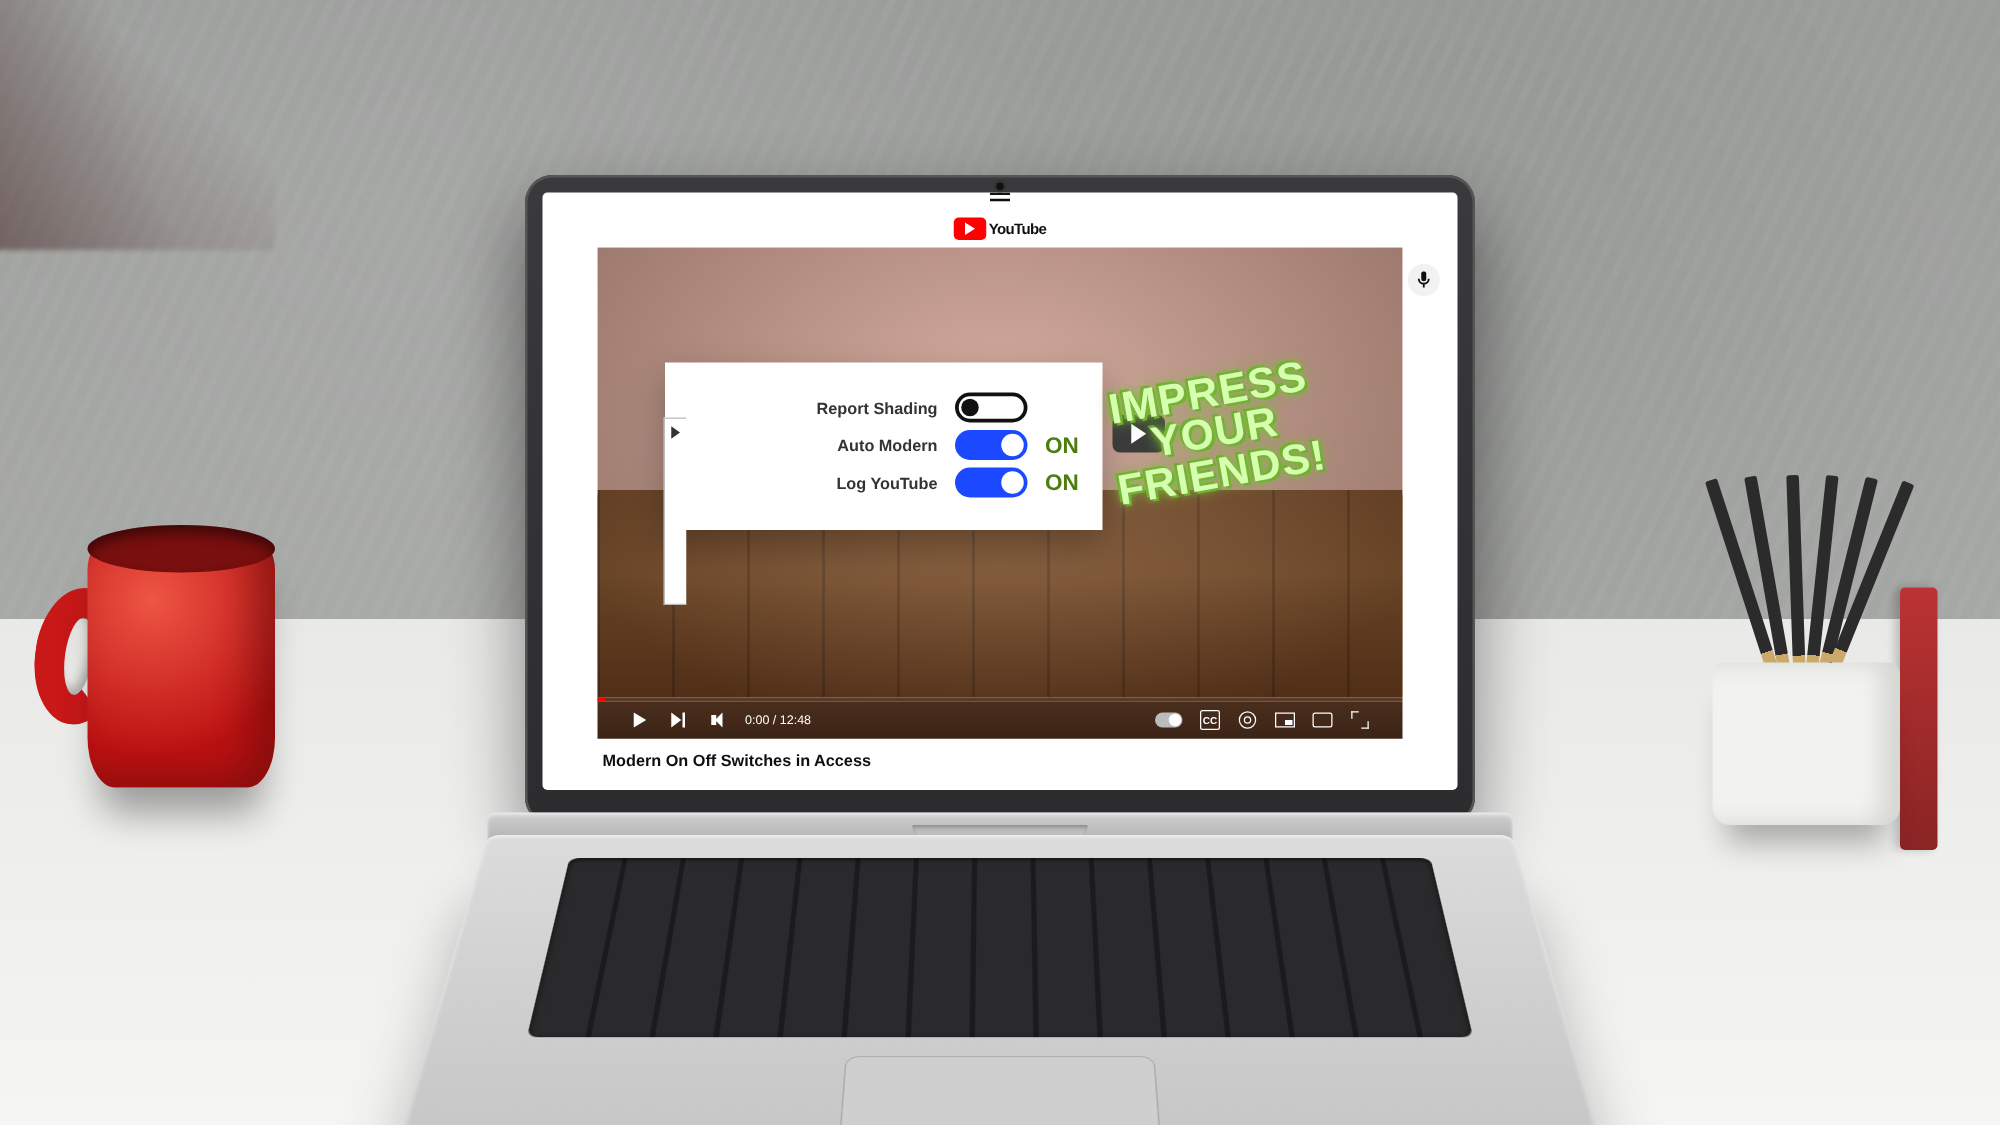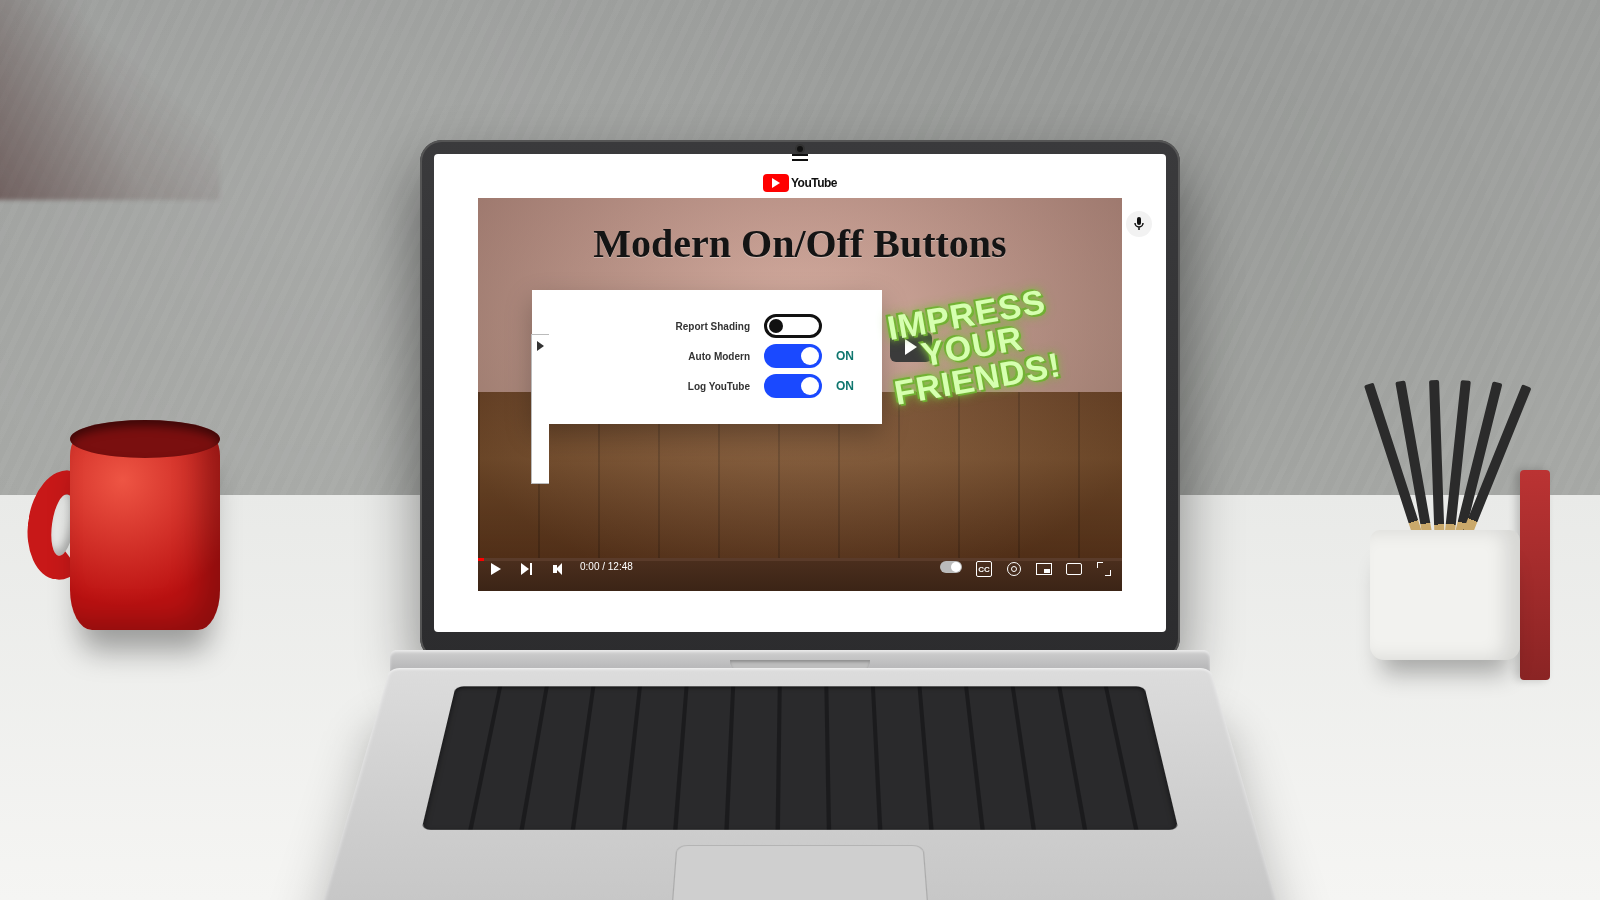--- a/index.html
+++ b/index.html
@@ -148,47 +148,47 @@
     box-shadow:0 10px 25px rgba(0,0,0,.25);
   }
   .card .hd{background:linear-gradient(#e9eef3,#d5dde5); padding:8px 16px;
     font-size:24px; color:#555; border-bottom:1px solid #c8ccd1;}
   .card .tab{position:absolute;left:-1px;top:44px;width:18px;height:150px;background:#fff;
     border:1px solid #bbb;border-right:none; display:flex;align-items:flex-start;justify-content:center;padding-top:6px;}
   .card .tab::before{content:"";border-left:7px solid #333;border-top:5px solid transparent;
     border-bottom:5px solid transparent;}
   .card .rows{padding:18px 16px 20px 30px;}
   .row{display:flex;align-items:center;gap:14px;margin:6px 0;}
-  .row label{flex:1;text-align:right;font-weight:700;color:#333;font-size:10px;}
+  .row label{flex:1;text-align:right;font-weight:700;color:#333;font-size:13px;}
   .sw{position:relative;width:58px;height:24px;border-radius:14px;}
   .sw.off{background:#fff;border:3px solid #111;}
   .sw.off::after{content:"";position:absolute;left:2px;top:2px;width:14px;height:14px;
     border-radius:50%;background:#111;}
   .sw.on{background:#1a49ff;}
   .sw.on::after{content:"";position:absolute;right:3px;top:3px;width:18px;height:18px;
     border-radius:50%;background:#fff;}
-  .state{width:30px;font-weight:700;color:#0f766e;font-size:12px;}
+  .state{width:30px;font-weight:700;color:#4d7c0f;font-size:18px;}
   .play-chip{position:absolute; left:412px; top:134px; width:42px;height:30px;
     background:#3b3b3b;border-radius:6px;display:flex;align-items:center;justify-content:center;}
   .play-chip::after{content:"";border-left:12px solid #fff;border-top:8px solid transparent;
     border-bottom:8px solid transparent;}
   .impress{
     position:absolute; right:40px; top:100px; width:220px; text-align:center;
     font-family:"Arial Black",Arial; font-weight:900; font-size:34px; line-height:0.95;
     color:#d6ffb0; transform:rotate(-10deg);
     text-shadow:
       0 0 6px #7dbd3c, 0 0 12px #7dbd3c, 2px 2px 0 #6aa82f, -2px -2px 0 #6aa82f;
     letter-spacing:1px;
   }
 
   
   .scrubber{height:3px;background:#5a3b2a;position:relative;}
   .scrubber .prog{position:absolute;left:0;top:0;height:100%;width:1%;background:#f00;}
   .controls{
-    height:30px;display:flex;align-items:flex-start;gap:14px;padding:0 10px;
+    height:30px;display:flex;align-items:center;gap:14px;padding:0 26px;
     background:linear-gradient(#4a2e1d,#3b2416); color:#fff; font-size:10px;
   }
   .controls .spacer{flex:1;}
   .ic{width:16px;height:16px;display:inline-flex;align-items:center;justify-content:center;cursor:pointer;}
   .ic.box{border:1.5px solid #fff;border-radius:2px;font-size:8px;font-weight:700;}
   .ic .tri{border-left:10px solid #fff;border-top:6px solid transparent;border-bottom:6px solid transparent;}
   .ic.next{position:relative;}
   .ic.next .tri{border-left-width:8px;}
   .ic.next::after{content:"";width:2px;height:12px;background:#fff;margin-left:1px;}
   .ic.vol{width:18px;}
@@ -261,21 +261,20 @@
                 <path d="M2 6a4 4 0 0 0 8 0M6 10v3" fill="none" stroke="#0f0f0f" stroke-width="1.5"></path>
               </svg>
             </div>
           </div>
         </div>
 
         <div class="stage">
           <div class="video">
             <div class="floor"></div>
             <div class="vignette"></div>
-            <div class="thumb-title">Modern On/Off Buttons</div>
 
             <div class="card">
               <div class="tab"></div>
               <div class="rows">
                 <div class="row">
                   <label>Report Shading</label>
                   <div class="sw off"></div>
                   <span class="state"></span>
                 </div>
                 <div class="row">
@@ -326,20 +325,21 @@
                 <span class="mini"></span>
               </span>
             <span class="ic">
                 <span class="wide"></span>
               </span>
             <span class="ic">
                 <span class="full"></span>
               </span>
           </div>
 
+          <div class="video-title">Modern On Off Switches in Access</div>
         </div>
       </div>
     </div>
     <div class="hinge"></div>
     <div class="notch"></div>
     <div class="deck">
       <div class="kb"></div>
       <div class="trackpad"></div>
     </div>
   </div>

